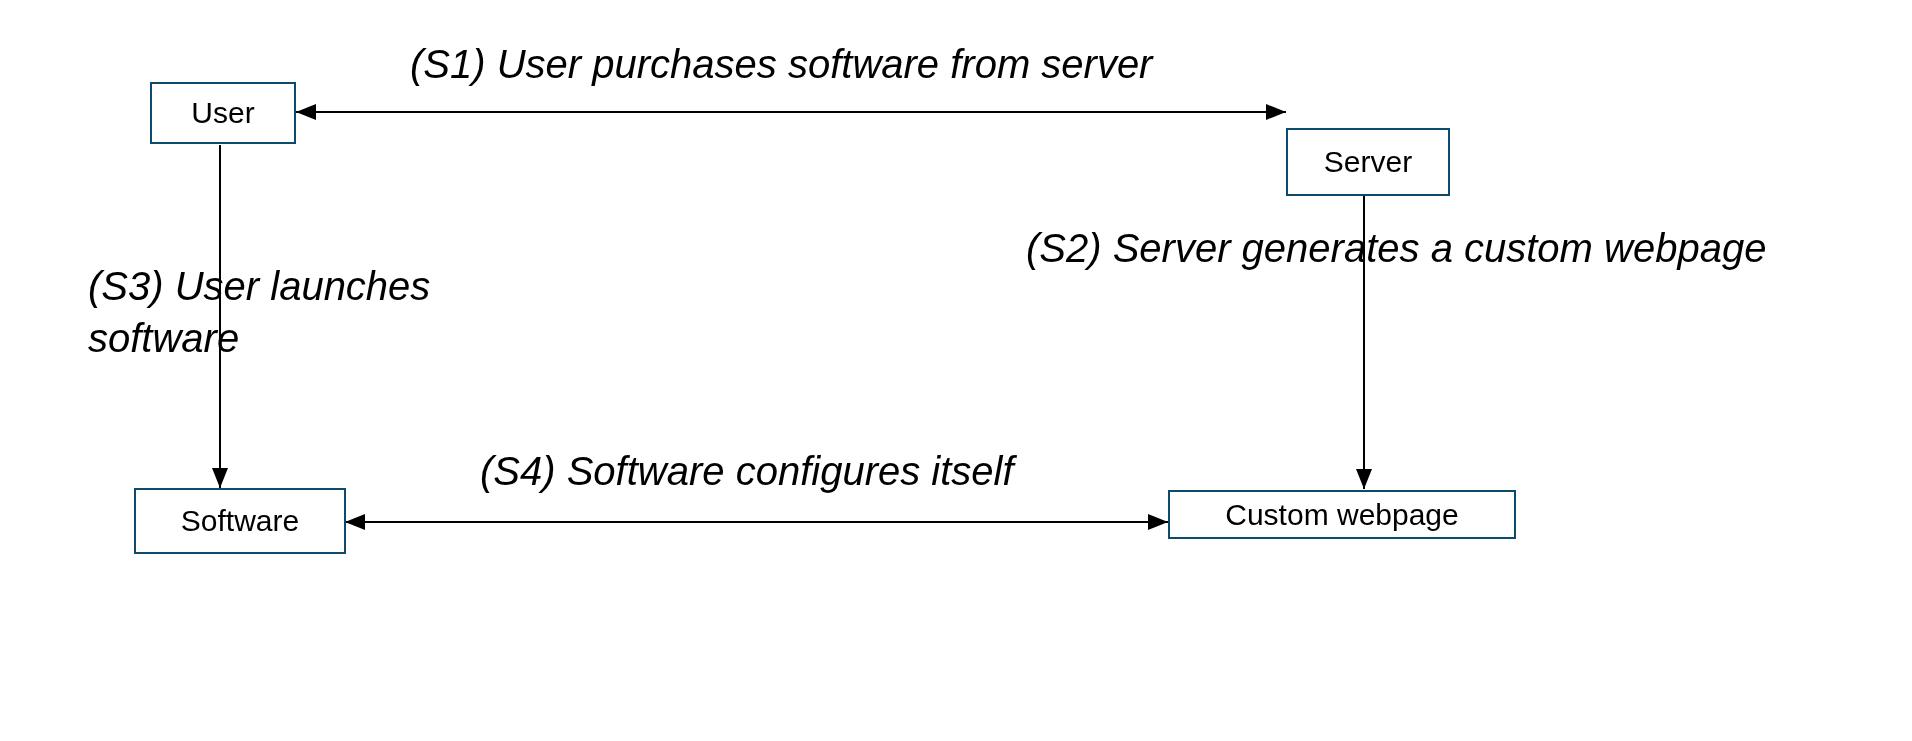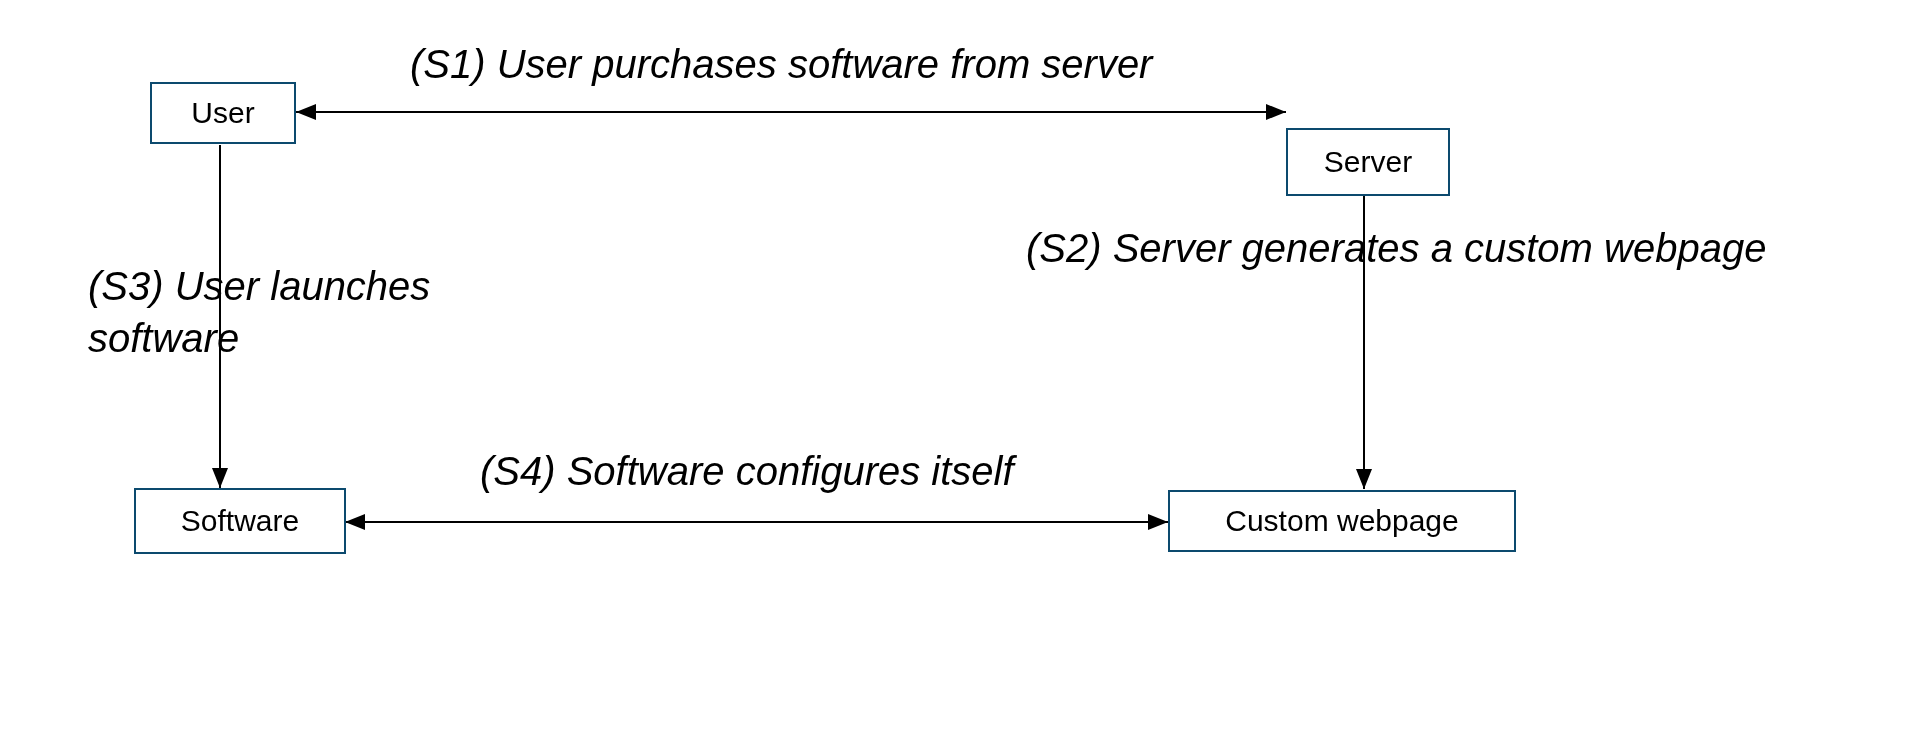--- a/index.html
+++ b/index.html
@@ -82,21 +82,21 @@
   </div>
 
   <div class="node" style="left:1286px; top:82px; width:164px; height:68px;margin-top:46px;">
     <span>Server</span>
   </div>
 
   <div class="node" style="left:134px; top:488px; width:212px; height:66px;">
     <span>Software</span>
   </div>
 
-  <div class="node" style="left:1168px; top:490px; width:348px; height:62px;">
+  <div class="node" style="left:1168px; top:490px; width:348px; height:49px;">
     <span>Custom webpage</span>
   </div>
 
   <div class="edge-label" style="left:410px; top:38px;">
     <span>(S1) User purchases software from server</span>
   </div>
 
   <div class="edge-label" style="left:1026px; top:222px;">
     <div>(S2) Server generates a custom webpage</div>
   </div>

